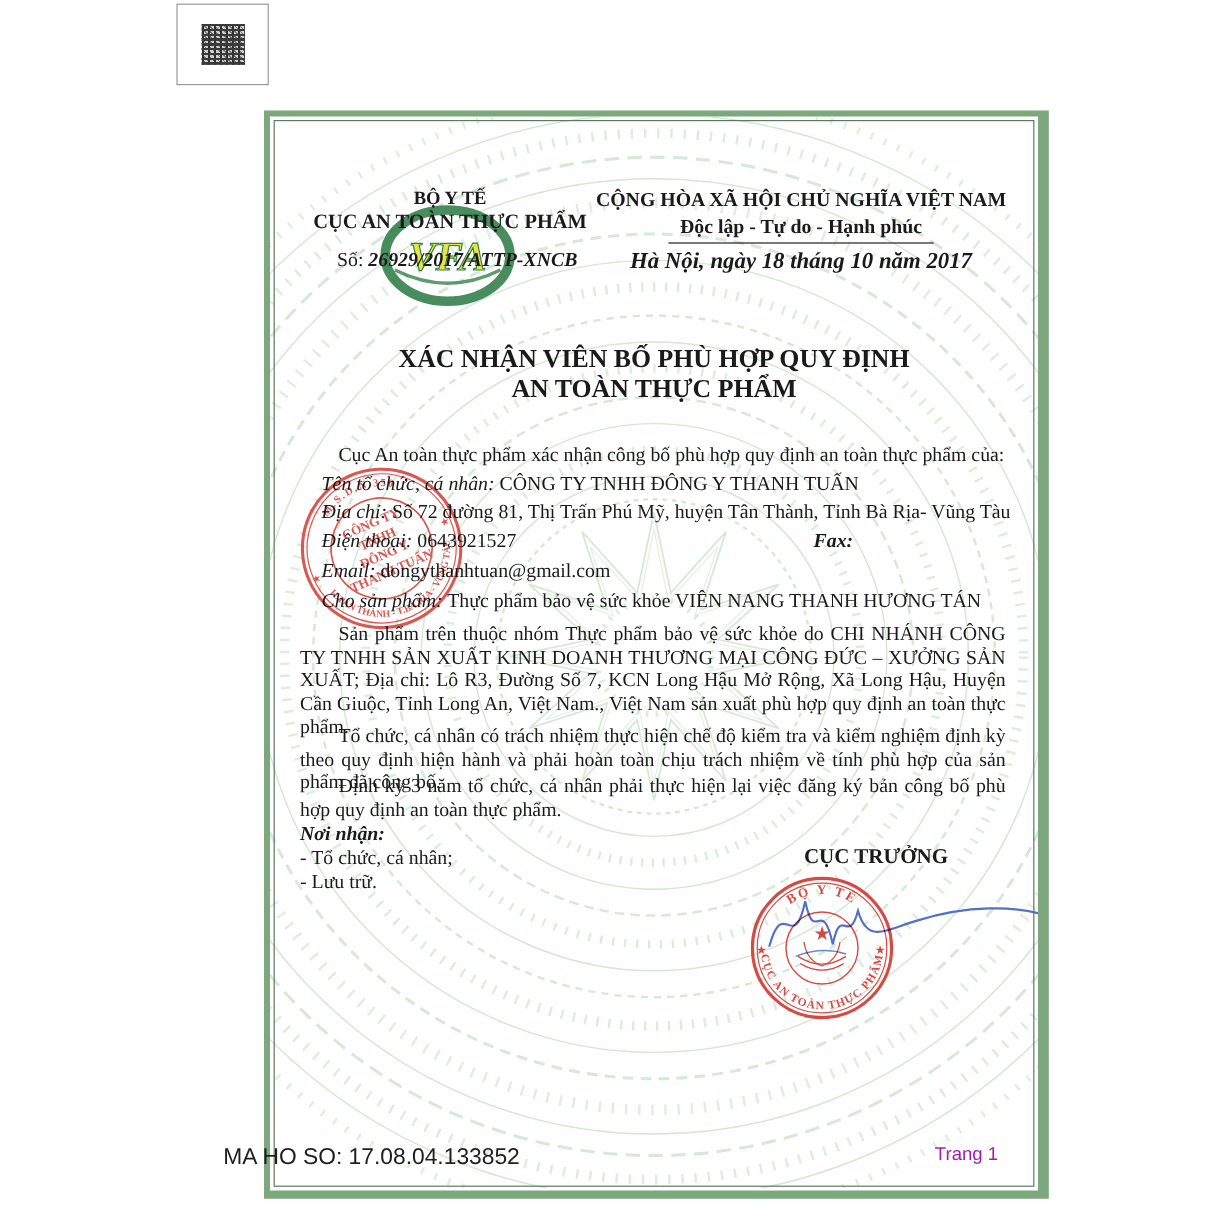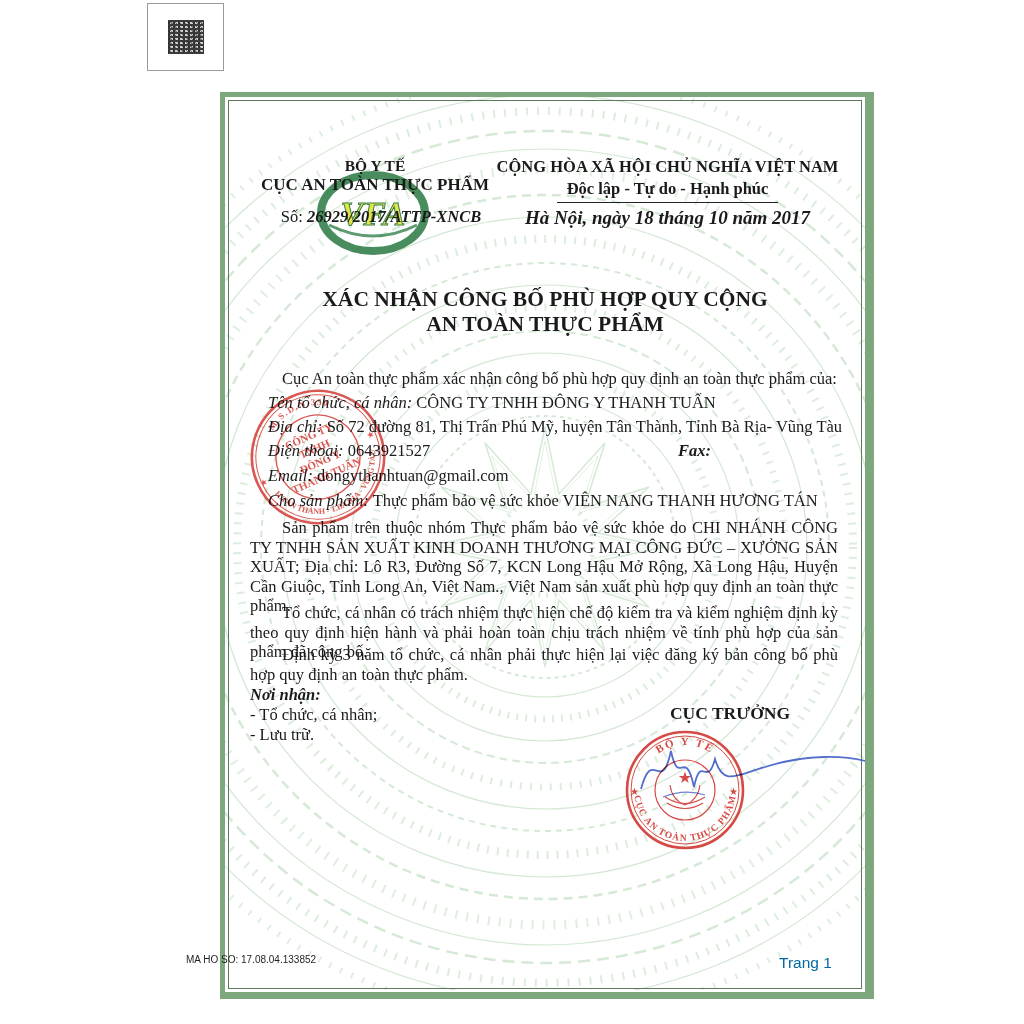--- a/index.html
+++ b/index.html
@@ -56,23 +56,23 @@
   .sign-name { position:absolute; left:380px; top:736px; width:250px; text-align:center;
     font-weight:bold; font-size:17px; }
 
   .stamp-ministry { position:absolute; left:385px; top:618px; opacity:.92; mix-blend-mode:multiply; }
   .signature-svg { position:absolute; left:408px; top:630px; z-index:4; mix-blend-mode:multiply; }
   .stamp-company { position:absolute; left:18px; top:285px; z-index:5; opacity:.85;
     mix-blend-mode:multiply; transform:rotate(-24deg); }
 
   
   .footer-left { position:absolute; left:186px; top:954px; z-index:6;
-    font-family:"Liberation Sans", sans-serif; font-size:10px; color:#1f1f1f; }
+    font-family:"Liberation Sans", sans-serif; font-size:19px; color:#1f1f1f; }
   .footer-right { position:absolute; left:779px; top:954px; z-index:6;
-    font-family:"Liberation Sans", sans-serif; font-size:15.5px; color:#0369a1; }
+    font-family:"Liberation Sans", sans-serif; font-size:15.5px; color:#a21caf; }
 
   svg text { font-family:"Liberation Serif", serif; }
 </style>
 </head>
 <body>
 
 <div class="page">
 
   <div class="qr-box">
     <div class="qr-noise"></div>
@@ -123,21 +123,21 @@
         </div>
       </div>
 
       <div class="hdr-right">
         <div class="l1">CỘNG HÒA XÃ HỘI CHỦ NGHĨA VIỆT NAM</div>
         <div><span class="l2">Độc lập - Tự do - Hạnh phúc</span></div>
         <div class="date">Hà Nội, ngày 18 tháng 10 năm 2017</div>
       </div>
 
       <div class="doc-title">
-        <div>XÁC NHẬN CÔNG BỐ PHÙ HỢP QUY CỘNG</div>
+        <div>XÁC NHẬN VIÊN BỐ PHÙ HỢP QUY ĐỊNH</div>
         <div>AN TOÀN THỰC PHẨM</div>
       </div>
 
       <div class="body">
         <div class="intro">Cục An toàn thực phẩm xác nhận công bố phù hợp quy định an toàn thực phẩm của:</div>
 
         <div class="frow" style="top:296px">
           <span class="lbl">Tên tổ chức, cá nhân:</span>
           <span>CÔNG TY TNHH ĐÔNG Y THANH TUẤN</span>
         </div>

